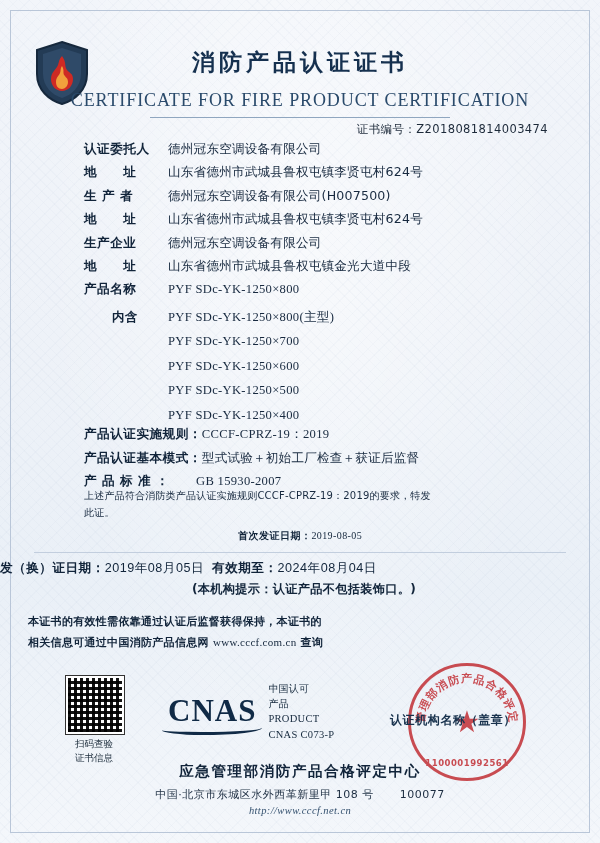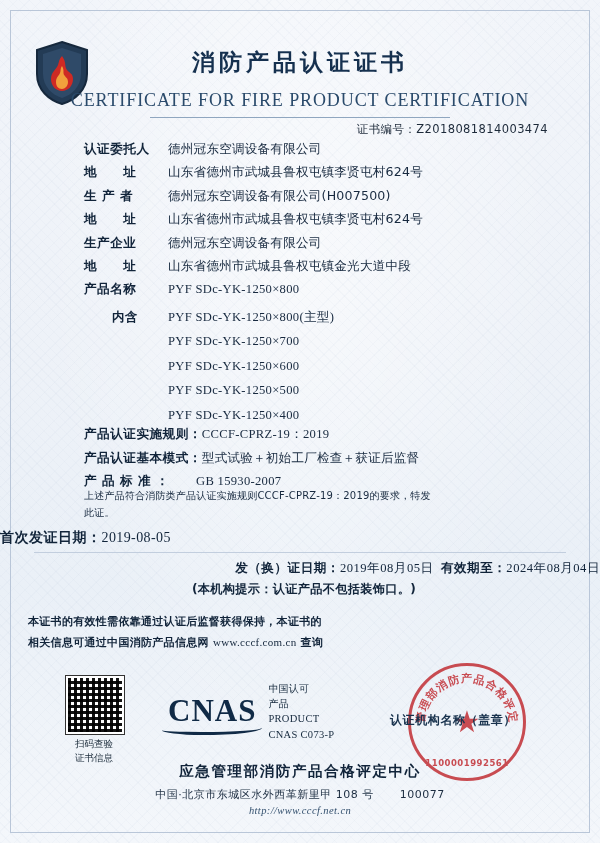--- a/index.html
+++ b/index.html
@@ -165,23 +165,24 @@
     font-size: 10px;
     line-height: 1.65;
     letter-spacing: 0.2px;
     color: #17293f;
   }
 
   .first-date {
     position: absolute;
     left: 0; right: 0;
     top: 529px;
-    font-family: "DejaVu Sans", sans-serif;
-    font-weight: bold;
-    font-size: 14px;
+    text-align: center;
+    font-family: "DejaVu Sans", sans-serif;
+    font-weight: bold;
+    font-size: 10px;
     letter-spacing: 0.5px;
     color: #11243a;
   }
   .first-date .dval {
     font-family: "Liberation Serif", serif;
     font-weight: normal;
     letter-spacing: 0.4px;
   }
 
   .sep {
@@ -189,22 +190,22 @@
     left: 34px; right: 34px;
     top: 552px;
     height: 1px;
     background: #c2cede;
   }
 
   .issue-line {
     position: absolute;
     left: 0; right: 0;
     top: 560px;
-    text-align: right;
-    font-family: Liberation Serif, serif;
+    text-align: left;
+    font-family: Liberation Sans, sans-serif;
     font-size: 12.6px;
     letter-spacing: 0.5px;
     color: #11243a;
   }
   .issue-line .strong { font-weight: bold; }
 
   .note {
     position: absolute;
     left: 0; right: 0;
     top: 581px;

